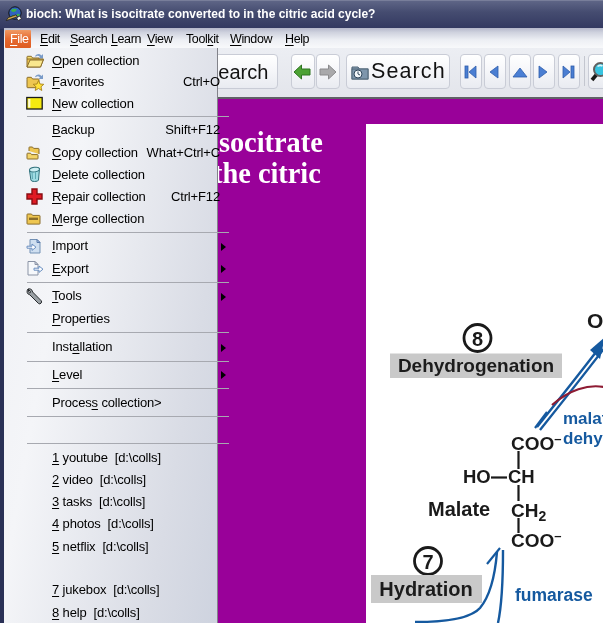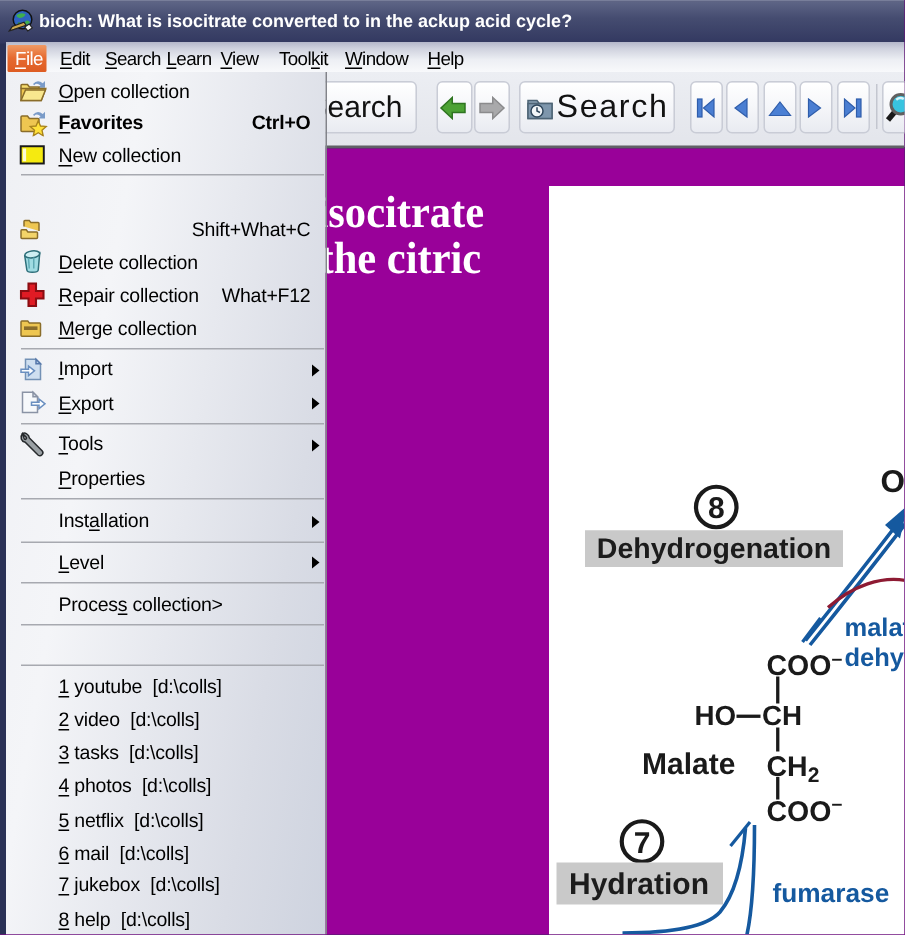--- a/index.html
+++ b/index.html
@@ -33,21 +33,21 @@
 
 <div class="abs" id="titlebar"></div>
 <svg class="abs" style="left:5px;top:6px" width="18" height="18" viewBox="0 0 18 18">
  <circle cx="10" cy="7" r="6.2" fill="#2f63c0" stroke="#111" stroke-width="1"></circle>
  <path d="M6 4 Q9 2 12 3.5 Q11 6 8 6 Q6 5.5 6 4 Z" fill="#3faf4e"></path>
  <path d="M12 8 Q14 7 15 9 Q13 11 11.5 10 Z" fill="#3faf4e"></path>
  <path d="M7 9 Q9 8.5 9.5 10.5 Q8 12 6.5 11 Z" fill="#2f8f3e"></path>
  <path d="M1.2 14.6 L3.2 11.6 L11 8.8 L12.4 10.8 L4.4 13.6 Z" fill="#caa84f" stroke="#222" stroke-width="0.8"></path>
  <path d="M11.5 12 l3-2 2 2.6 -3 2 z" fill="#f4f4f4" stroke="#222" stroke-width="0.8"></path>
 </svg>
-<div class="abs" id="titletxt">bioch: What is isocitrate converted to in the ackup acid cycle?</div>
+<div class="abs" id="titletxt">bioch: What is isocitrate converted to in the citric acid cycle?</div>
 
 <div class="abs" id="menubar"></div>
 <div class="abs" id="filehl"></div>
 <div class="abs mb" style="left:10px;top:30px;color:#fff"><u>F</u>ile</div>
 <div class="abs mb" style="left:40px;top:30px"><u>E</u>dit</div>
 <div class="abs mb" style="left:70px;top:30px"><u>S</u>earch</div>
 <div class="abs mb" style="left:111px;top:30px"><u>L</u>earn</div>
 <div class="abs mb" style="left:147px;top:30px"><u>V</u>iew</div>
 <div class="abs mb" style="left:186px;top:30px">Tool<u>k</u>it</div>
 <div class="abs mb" style="left:230px;top:30px"><u>W</u>indow</div>
@@ -152,68 +152,73 @@
 
  <text x="149" y="477" font-size="17.5" font-weight="bold" fill="#15599f" font-family="Liberation Sans">fumarase</text>
 
  <path d="M49 498 C 84 498 106 493 114 484 C 124 472 129 452 131 428" fill="none" stroke="#15599f" stroke-width="2.4"></path>
  <path d="M132 499 C 135 485 137 465 137 426" fill="none" stroke="#15599f" stroke-width="2.4"></path>
  <path d="M121 440 L 134 424" fill="none" stroke="#15599f" stroke-width="2.2"></path>
 </svg>
 </div>
 
 <div class="abs" id="fmenu"></div>
-<div class="abs" id="menuitems" style="left:4px;top:0;width:213px;height:473px">
+<div class="abs" id="menuitems" style="left:17px;top:0;width:213px;height:473px">
  <svg class="abs" style="left:8px;top:51px" width="20" height="19" viewBox="0 0 20 19">
   <path d="M10 5 Q13 1.5 16.5 4.5 l1.5-1.5 0 4.5 -4.5 0 1.5-1.5 Q12.5 3.8 10.8 5.8 Z" fill="#7a9bc8"></path>
   <path d="M2 8 L2 6 Q2 5.3 2.7 5.3 L6.3 5.3 L7.6 7 L14 7 L14 8.4" fill="#f6dc6e" stroke="#8a6d2a" stroke-width="1"></path>
   <path d="M2 16 L2 8 L16 8 L18.5 8 L15.5 16 Z" fill="#eec651" stroke="#8a6d2a" stroke-width="1"></path>
   <path d="M2 16 L5 9 L18.3 9 L15.5 16 Z" fill="#f9e78e" stroke="#8a6d2a" stroke-width="1"></path>
  </svg>
  <div class="abs mi" style="top:49.5px">
       <span class="lab"><u>O</u>pen collection</span>
     </div>
  <svg class="abs" style="left:8px;top:72px" width="20" height="19" viewBox="0 0 20 19">
   <path d="M10 4.5 Q13 1 16.5 4 l1.5-1.5 0 4.5 -4.5 0 1.5-1.5 Q12.5 3.3 10.8 5.3 Z" fill="#7a9bc8"></path>
   <path d="M2 7.5 L2 6 Q2 5.3 2.7 5.3 L6.3 5.3 L7.6 7 L13.3 7 Q14 7 14 7.7 L14 15 Q14 15.7 13.3 15.7 L2.7 15.7 Q2 15.7 2 15 Z" fill="#eec651" stroke="#8a6d2a" stroke-width="1"></path>
   <path d="M13.5 8.5 L15 12 L18.8 12.3 L16 14.8 L16.8 18.5 L13.5 16.5 L10.2 18.5 L11 14.8 L8.2 12.3 L12 12 Z" fill="#ffe13a" stroke="#a8831c" stroke-width="0.9"></path>
  </svg>
- <div class="abs mi" style="top:70.5px;font-weight:bold">
+ <div class="abs mi" style="top:70.5px;font-weight:normal">
       <span class="lab"><u>F</u>avorites</span>
       <span class="sc">Ctrl+O</span>
     </div>
  <svg class="abs" style="left:8px;top:94px" width="20" height="19" viewBox="0 0 20 19">
   <rect x="1.8" y="3.5" width="15.4" height="11.5" fill="#f5ea10" stroke="#1a1a1a" stroke-width="1.3"></rect>
   <rect x="3.2" y="5" width="2.2" height="8.5" fill="#fdfbd8"></rect>
  </svg>
  <div class="abs mi" style="top:92.5px">
       <span class="lab"><u>N</u>ew collection</span>
     </div>
  <div class="abs msep" style="top:115.5px"></div>
+ <div class="abs mi" style="top:119px">
+      <span class="lab"><u>B</u>ackup</span>
+      <span class="sc">Shift+F12</span>
+    </div>
  <svg class="abs" style="left:8px;top:143px" width="20" height="19" viewBox="0 0 20 19">
   <path d="M4 8 L4 4.6 Q4 4 4.6 4 L7.5 4 L8.6 5.4 L13.4 5.4 Q14 5.4 14 6 L14 11" fill="#eec651" stroke="#8a6d2a" stroke-width="1"></path>
   <path d="M2 10.8 Q2 10.2 2.6 10.2 L5.5 10.2 L6.6 11.6 L12.4 11.6 Q13 11.6 13 12.2 L13 15.4 Q13 16 12.4 16 L2.6 16 Q2 16 2 15.4 Z" fill="#f3d469" stroke="#8a6d2a" stroke-width="1"></path>
  </svg>
  <div class="abs mi" style="top:142.2px">
-      <span class="sc">Shift+What+C</span>
+      <span class="lab"><u>C</u>opy collection</span>
+      <span class="sc">What+Ctrl+C</span>
     </div>
  <svg class="abs" style="left:8px;top:165px" width="20" height="19" viewBox="0 0 20 19">
   <path d="M4.5 5.5 L14.5 3.5 L13.5 15 Q13.4 16.5 9.5 16.5 Q6 16.5 5.9 15 Z" fill="#9fdbe2" stroke="#2e6f7a" stroke-width="1"></path>
   <ellipse cx="9.5" cy="4.6" rx="5" ry="2.3" fill="#cdeef2" stroke="#2e6f7a" stroke-width="1" transform="rotate(-8 9.5 4.6)"></ellipse>
   <path d="M7 7 L7.5 14 M10.5 6.6 L10.5 14" stroke="#5fa9b4" stroke-width="1" fill="none"></path>
  </svg>
  <div class="abs mi" style="top:164px">
       <span class="lab"><u>D</u>elete collection</span>
     </div>
  <svg class="abs" style="left:8px;top:187px" width="20" height="19" viewBox="0 0 20 19">
   <path d="M7 2 L12 2 L12 7 L17 7 L17 12 L12 12 L12 17 L7 17 L7 12 L2 12 L2 7 L7 7 Z" fill="#e01b24" stroke="#8a0d12" stroke-width="1.4"></path>
  </svg>
  <div class="abs mi" style="top:186px">
       <span class="lab"><u>R</u>epair collection</span>
-      <span class="sc">What+F12</span>
+      <span class="sc">Ctrl+F12</span>
     </div>
  <svg class="abs" style="left:8px;top:209px" width="20" height="19" viewBox="0 0 20 19">
   <path d="M2 14.5 L2 5.6 Q2 5 2.6 5 L6.5 5 L7.6 6.4 L14.4 6.4 Q15 6.4 15 7 L15 14.5 Q15 15.1 14.4 15.1 L2.6 15.1 Q2 15.1 2 14.5 Z" fill="#eec651" stroke="#8a6d2a" stroke-width="1"></path>
   <rect x="4" y="8.6" width="9" height="2.4" fill="#8a6d2a"></rect>
  </svg>
  <div class="abs mi" style="top:207.6px">
       <span class="lab"><u>M</u>erge collection</span>
     </div>
  <div class="abs msep" style="top:231.5px"></div>
  <svg class="abs" style="left:8px;top:237px" width="20" height="19" viewBox="0 0 20 19">
@@ -269,22 +274,19 @@
     </div>
  <div class="abs mi" style="top:491.2px">
       <span class="lab"><u>3</u> tasks&nbsp; [d:\colls]</span>
     </div>
  <div class="abs mi" style="top:513.4px">
       <span class="lab"><u>4</u> photos&nbsp; [d:\colls]</span>
     </div>
  <div class="abs mi" style="top:535.5px">
       <span class="lab"><u>5</u> netflix&nbsp; [d:\colls]</span>
     </div>
- <div class="abs mi" style="top:557.6px">
-      <span class="lab"><u>6</u> mail&nbsp; [d:\colls]</span>
-    </div>
  <div class="abs mi" style="top:579.4px">
       <span class="lab"><u>7</u> jukebox&nbsp; [d:\colls]</span>
     </div>
  <div class="abs mi" style="top:601.5px">
       <span class="lab"><u>8</u> help&nbsp; [d:\colls]</span>
     </div>
 </div>
 
 </body></html>

